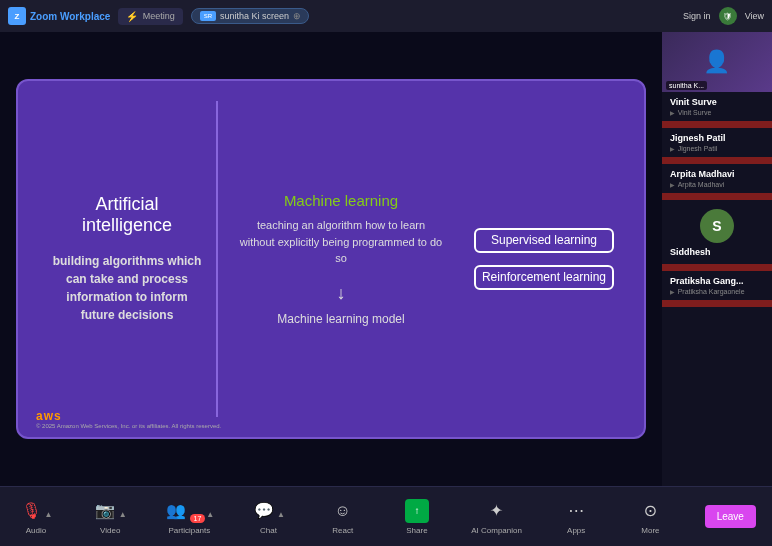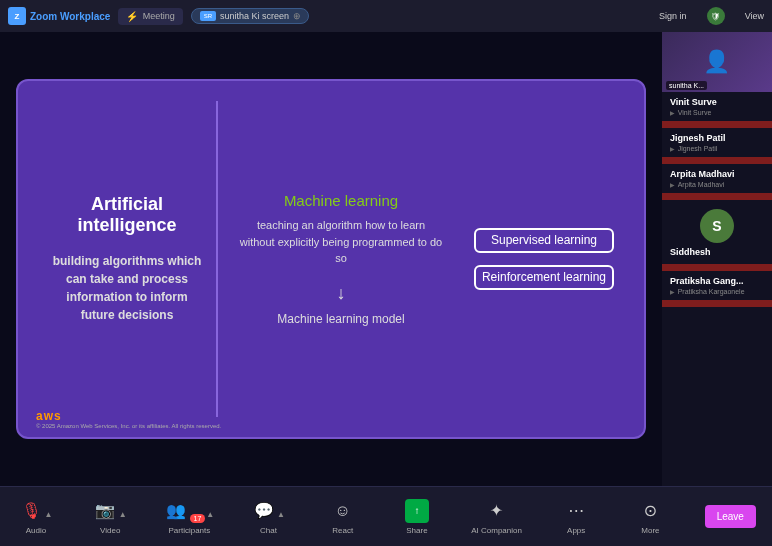--- a/index.html
+++ b/index.html
@@ -71,21 +71,21 @@
       font-size: 6px;
       color: white;
       display: flex;
       align-items: center;
       justify-content: center;
     }
     .top-bar-right {
       margin-left: auto;
       display: flex;
       align-items: center;
-      gap: 20px;
+      gap: 8px;
       color: #ccc;
       font-size: 9px;
     }
     .shield-btn {
       width: 18px;
       height: 18px;
       background: #3a7a3a;
       border-radius: 50%;
       display: flex;
       align-items: center;
@@ -131,21 +131,21 @@
       align-items: center;
       justify-content: center;
       padding: 10px;
       border-right: 2px solid #8866dd;
     }
     .ai-title {
       color: white;
       font-size: 18px;
       text-align: center;
       margin-bottom: 16px;
-      font-weight: bold;
+      font-weight: normal;
     }
     .ai-desc {
       color: #ddd;
       font-size: 12px;
       text-align: center;
       font-weight: bold;
       line-height: 1.5;
     }
 
     

